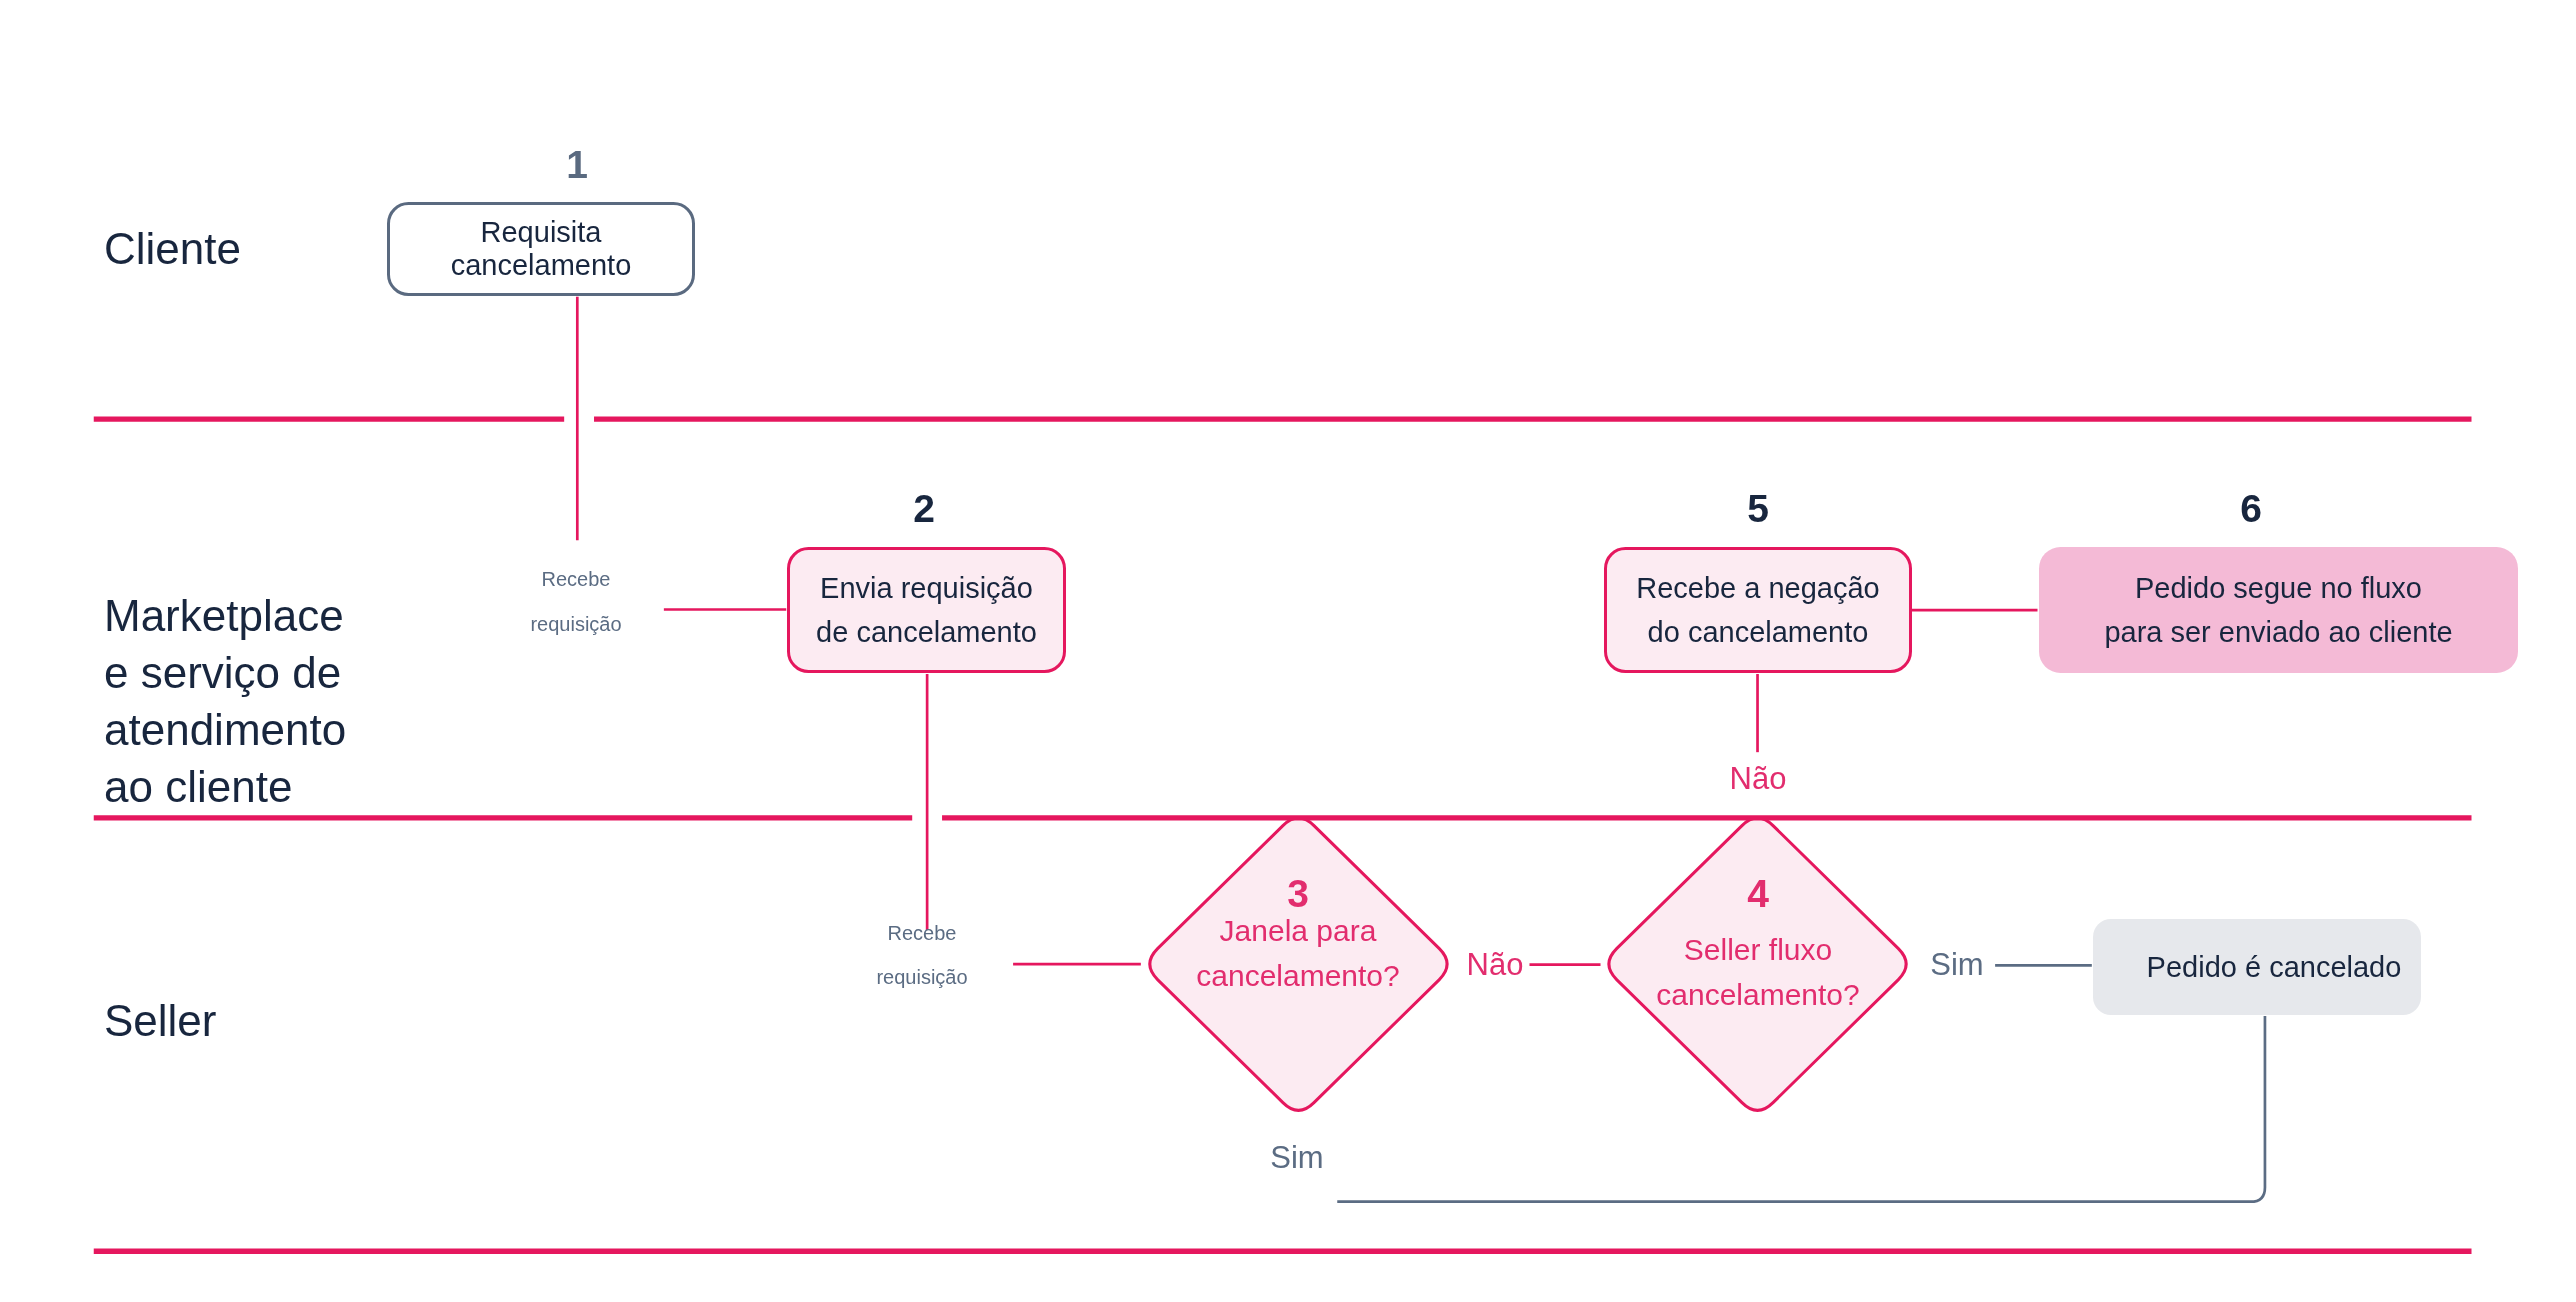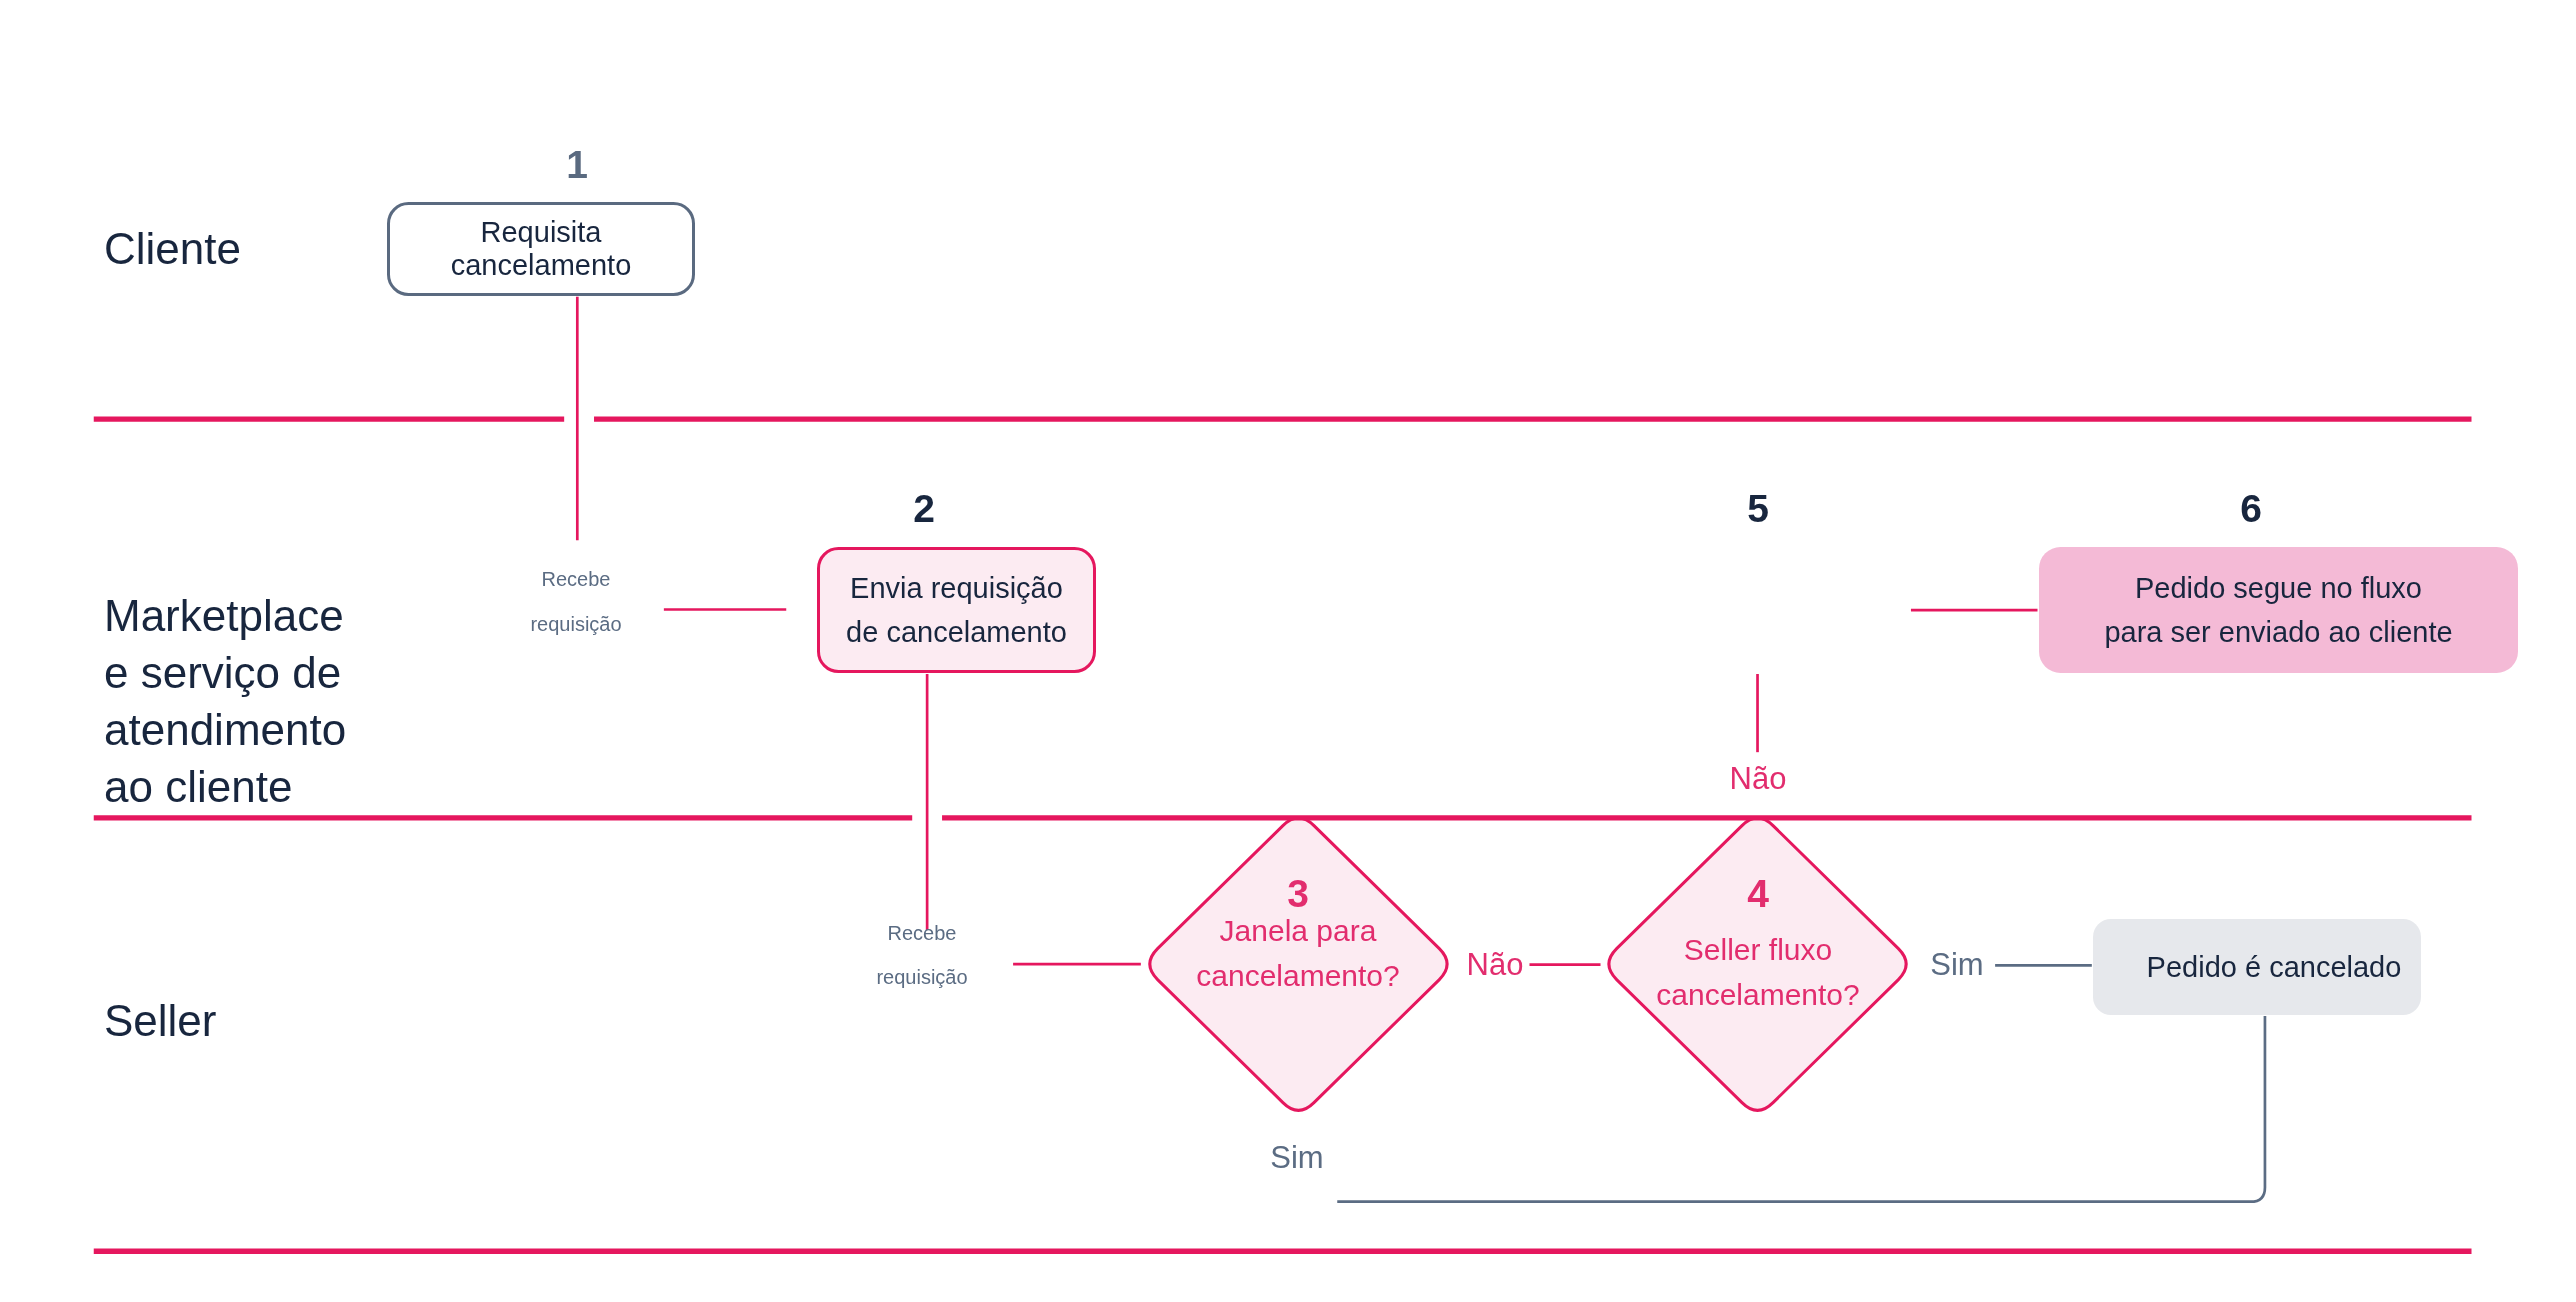--- a/index.html
+++ b/index.html
@@ -25,21 +25,21 @@
   .abs{position:absolute;white-space:nowrap;}
   .ctr{transform:translate(-50%,-50%);text-align:center;}
   .vctr{transform:translateY(-50%);}
 
   .lane-title{font-size:44px;font-weight:normal;color:var(--navy);line-height:57px;}
   .lane-sub{font-size:44px;font-weight:normal;color:var(--navy);line-height:57px;}
 
   .node-box{position:absolute;display:flex;flex-direction:column;align-items:center;justify-content:center;
             font-size:29px;color:var(--navy);text-align:center;box-sizing:border-box;}
   .box-outline-gray{border:3px solid var(--box1-border);border-radius:21.5px;background:#ffffff;}
-  .box-outline-pink{border:3px solid var(--accent-pink);border-radius:21.5px;background:var(--light-pink-fill);line-height:44px;margin-left:30px;}
+  .box-outline-pink{border:3px solid var(--accent-pink);border-radius:21.5px;background:var(--light-pink-fill);line-height:44px;}
   .box-filled-pink{border:none;border-radius:21.5px;background:var(--solid-pink-fill);line-height:44px;}
   .box-filled-gray{border:none;border-radius:18px;background:var(--gray-fill);padding-left:34px;}
 
   .step-num{font-size:39px;font-weight:bold;color:var(--navy);}
   .step-num-gray{color:var(--box1-border);}
   .flow-label{font-size:20px;color:var(--slate);line-height:45px;text-align:center;}
   .flow-label.tight{line-height:44px;}
   .diamond-num{font-size:39px;font-weight:bold;color:var(--pink-text);}
   .diamond-question{font-size:30px;color:var(--pink-text);line-height:45px;text-align:center;}
   .edge-label-pink{font-size:31px;color:var(--pink-text);}
@@ -100,20 +100,24 @@
   <div class="abs ctr flow-label" style="left:576px;top:602px;">
     <div>Recebe</div>
     <div>requisição</div>
   </div>
 
   <div class="node-box box-outline-pink" style="left:787px;top:547px;width:279px;height:126px;">
     <div>Envia requisição</div>
     <div>de cancelamento</div>
   </div>
 
+  <div class="node-box box-outline-pink" style="left:1604px;top:547px;width:308px;height:126px;">
+    <div>Recebe a negação</div>
+    <div>do cancelamento</div>
+  </div>
 
   <div class="node-box box-filled-pink" style="left:2039px;top:547px;width:479px;height:126px;">
     <div>Pedido segue no fluxo</div>
     <div>para ser enviado ao cliente</div>
   </div>
 
   <div class="abs ctr flow-label tight" style="left:922px;top:955px;">
     <div>Recebe</div>
     <div>requisição</div>
   </div>

